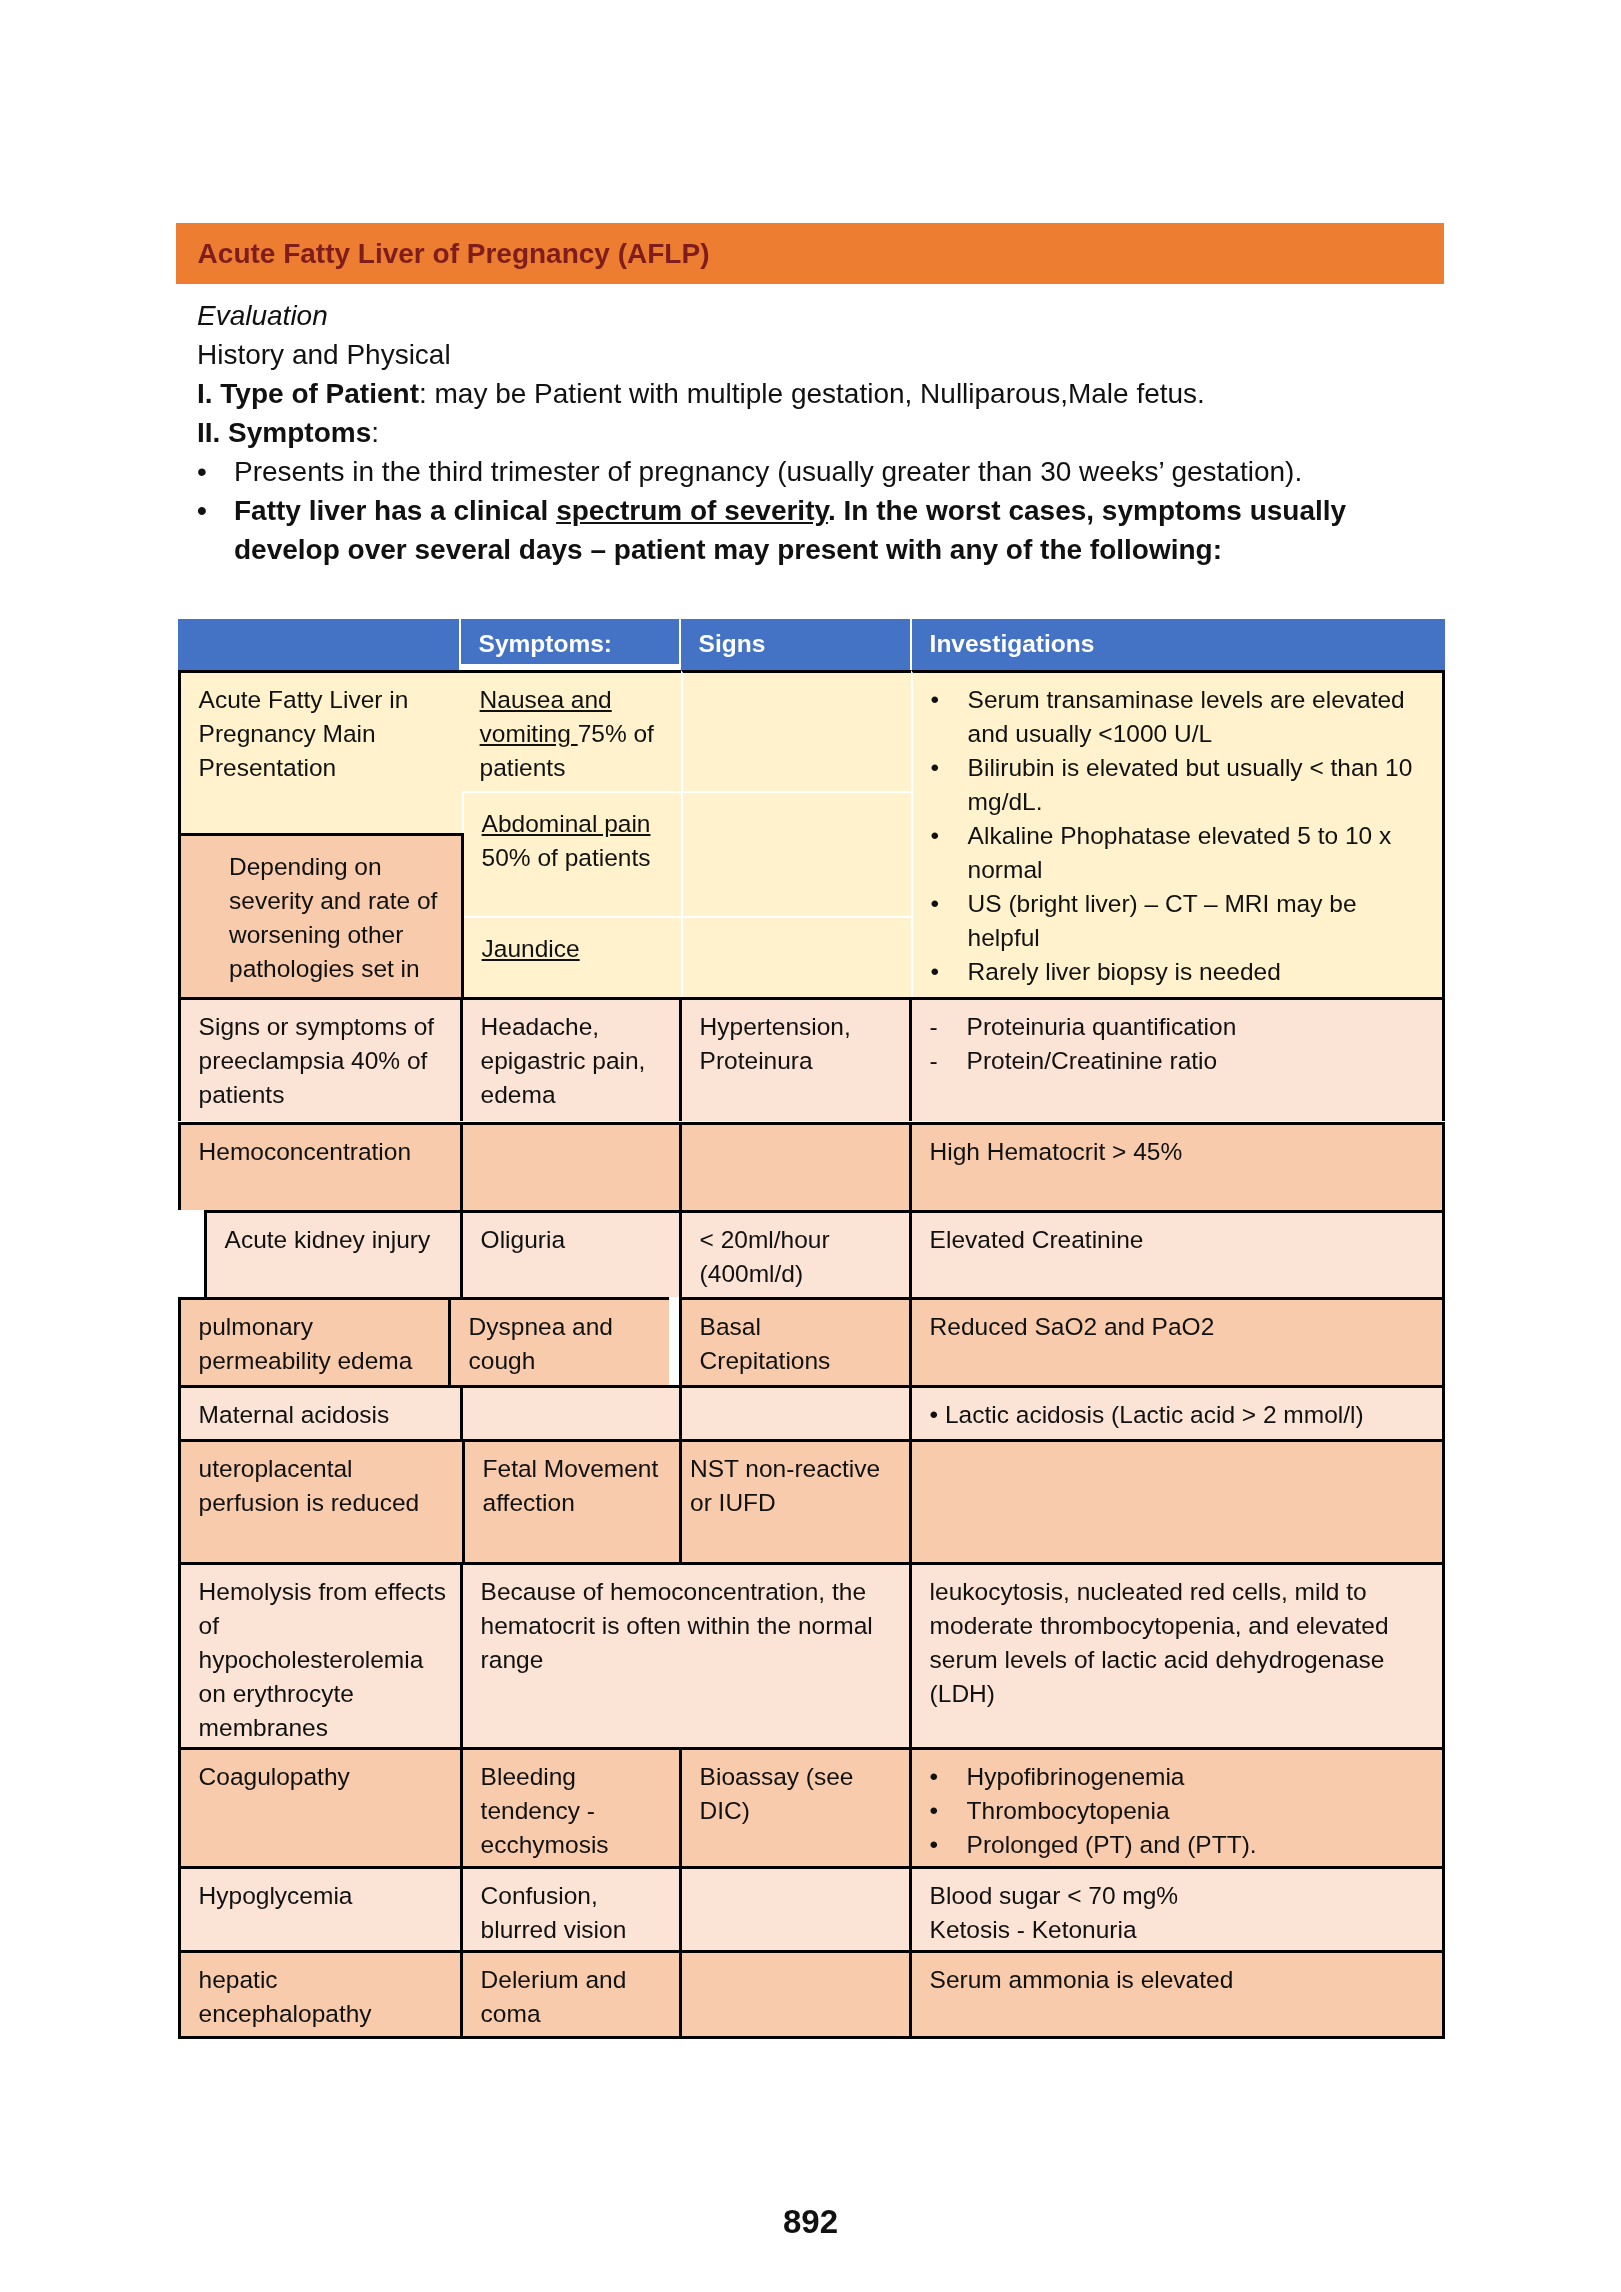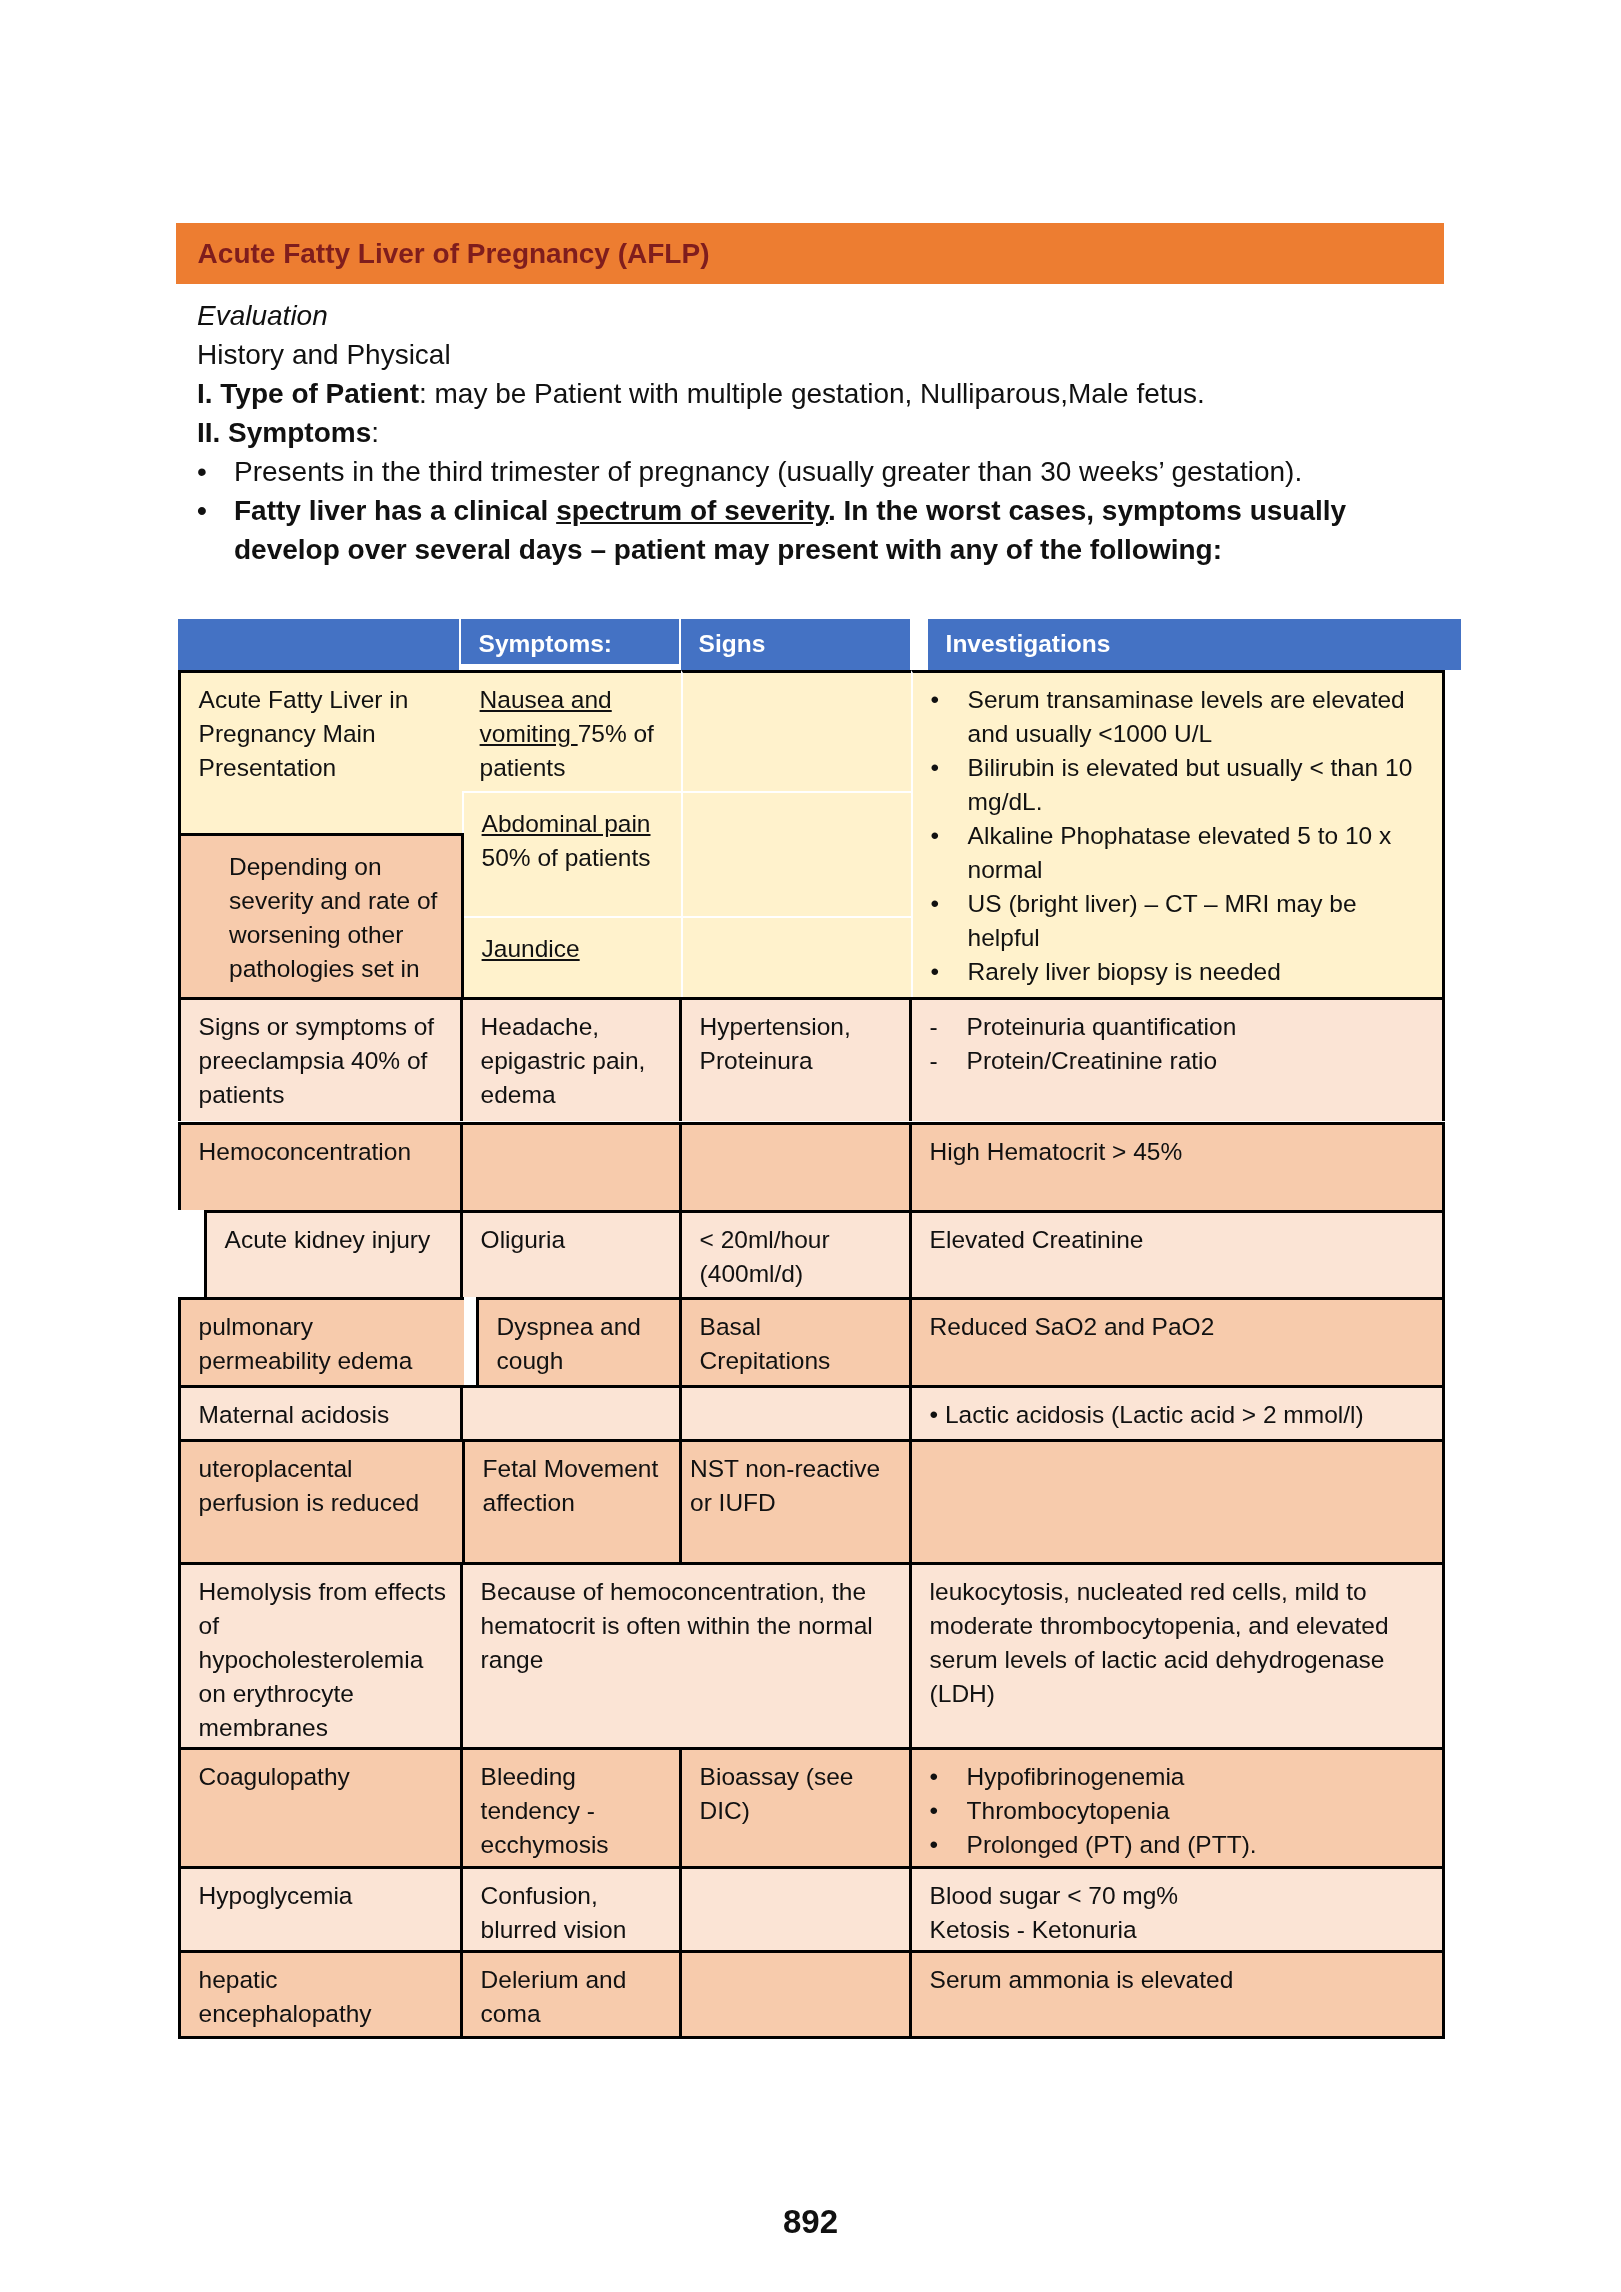--- a/index.html
+++ b/index.html
@@ -51,21 +51,21 @@
   <div class="line"><span class="b">II. Symptoms</span><span>:</span></div>
   <div class="line bullet-line"><span class="dot">•</span><span> Presents in the third trimester of pregnancy (usually greater than 30 weeks’ gestation).</span></div>
   <div class="bullet-line bold" style="width:1147px;"><span class="dot">•</span><span>Fatty liver has a clinical </span><span class="u">spectrum of severity</span><span>. In the worst cases, symptoms usually develop over several days – patient may present with any of the following:</span></div>
 </div>
 
 <div class="tbl">
 
   <div class="cell hdr" style="left:0;top:0;width:281px;height:51px;"></div>
   <div class="cell hdr wl" style="left:281px;top:0;width:220px;height:45px;">Symptoms:</div>
   <div class="cell hdr wl" style="left:501px;top:0;width:231px;height:51px;">Signs</div>
-  <div class="cell hdr wl" style="left:732px;top:0;width:535px;height:51px;margin-left:16px;">Investigations</div>
+  <div class="cell hdr wl" style="left:732px;top:0;width:535px;height:51px;">Investigations</div>
 
   <div class="cell yel bl bt" style="left:0;top:51px;width:284px;height:167px;">Acute Fatty Liver in Pregnancy Main Presentation</div>
   <div class="cell dp bl bt br" style="left:0;top:214px;width:286px;height:167px;padding-top:13.7px;padding-left:48px;">Depending on severity and rate of worsening other pathologies set in</div>
 
   <div class="cell yel bt" style="left:284px;top:51px;width:219px;height:121px;"><span class="u">Nausea and vomiting </span><span>75% of patients</span></div>
   <div class="cell yel bt wl" style="left:503px;top:51px;width:230px;height:121px;"></div>
   <div class="cell yel wt" style="left:286px;top:172px;width:217px;height:125px;padding-top:13.7px;"><span class="u">Abdominal pain </span><span>50% of patients</span></div>
   <div class="cell yel wt wl" style="left:503px;top:172px;width:230px;height:125px;"></div>
   <div class="cell yel wt" style="left:286px;top:297px;width:217px;height:81px;padding-top:13.7px;"><span class="u">Jaundice</span></div>
   <div class="cell yel wt wl" style="left:503px;top:297px;width:230px;height:81px;"></div>
@@ -94,21 +94,21 @@
   <div class="cell dp bl bt" style="left:282px;top:503px;width:221px;height:88px;"></div>
   <div class="cell dp bl bt" style="left:501px;top:503px;width:232px;height:88px;"></div>
   <div class="cell dp bl bt br" style="left:731px;top:503px;width:536px;height:88px;">High Hematocrit &gt; 45%</div>
 
   <div class="cell lp bl bt" style="left:0;top:591px;width:286px;height:87px;margin-left:26px;">Acute kidney injury</div>
   <div class="cell lp bl bt" style="left:282px;top:591px;width:221px;height:87px;">Oliguria</div>
   <div class="cell lp bl bt" style="left:501px;top:591px;width:232px;height:87px;">&lt; 20ml/hour (400ml/d)</div>
   <div class="cell lp bl bt br" style="left:731px;top:591px;width:536px;height:87px;">Elevated Creatinine</div>
 
   <div class="cell dp bl bt" style="left:0;top:678px;width:286px;height:88px;">pulmonary permeability edema</div>
-  <div class="cell dp bl bt" style="left:298px;top:678px;width:221px;height:88px;">Dyspnea and cough</div>
+  <div class="cell dp bl bt" style="left:270px;top:678px;width:221px;height:88px;">Dyspnea and cough</div>
   <div class="cell dp bl bt" style="left:501px;top:678px;width:232px;height:88px;">Basal Crepitations</div>
   <div class="cell dp bl bt br" style="left:731px;top:678px;width:536px;height:88px;">Reduced SaO2 and PaO2</div>
 
   <div class="cell lp bl bt" style="left:0;top:766px;width:286px;height:54px;">Maternal acidosis</div>
   <div class="cell lp bl bt" style="left:282px;top:766px;width:221px;height:54px;"></div>
   <div class="cell lp bl bt" style="left:501px;top:766px;width:232px;height:54px;"></div>
   <div class="cell lp bl bt br" style="left:731px;top:766px;width:536px;height:54px;">• Lactic acidosis (Lactic acid &gt; 2 mmol/l)</div>
 
   <div class="cell dp bl bt" style="left:0;top:820px;width:286px;height:123px;">uteroplacental perfusion is reduced</div>
   <div class="cell dp bl bt" style="left:284px;top:820px;width:221px;height:129px;">Fetal Movement affection</div>

